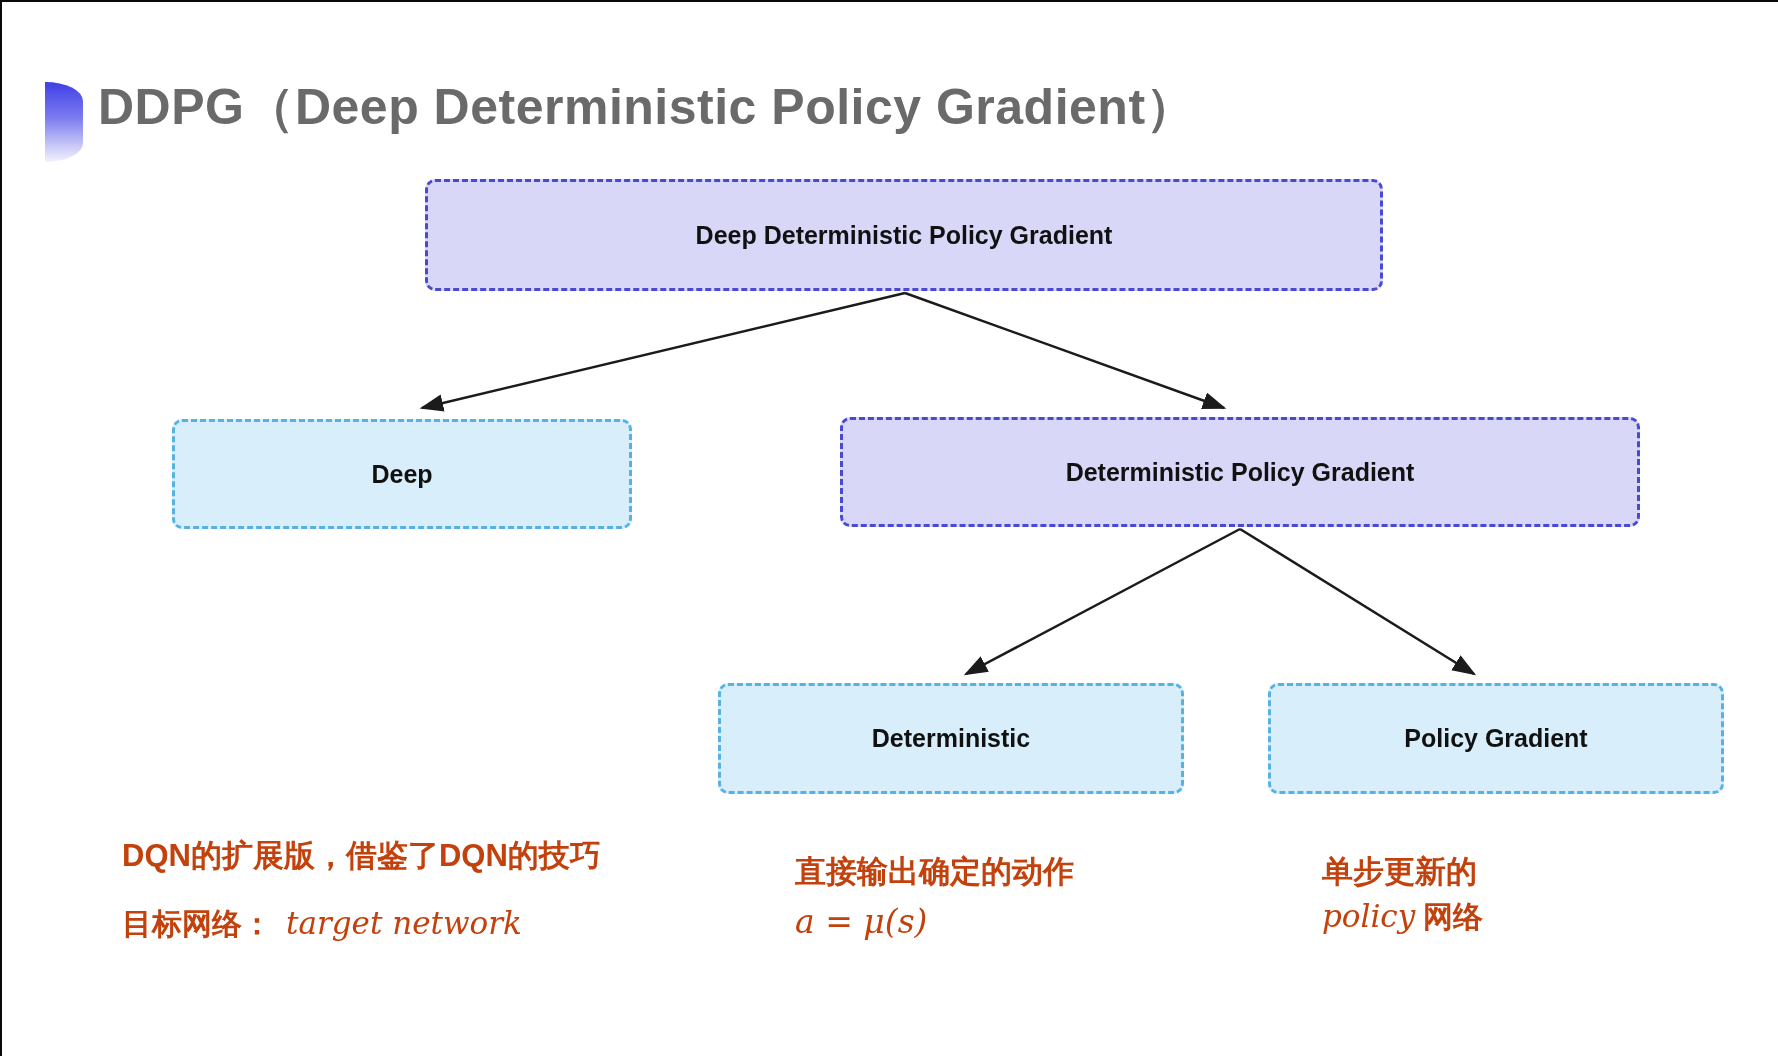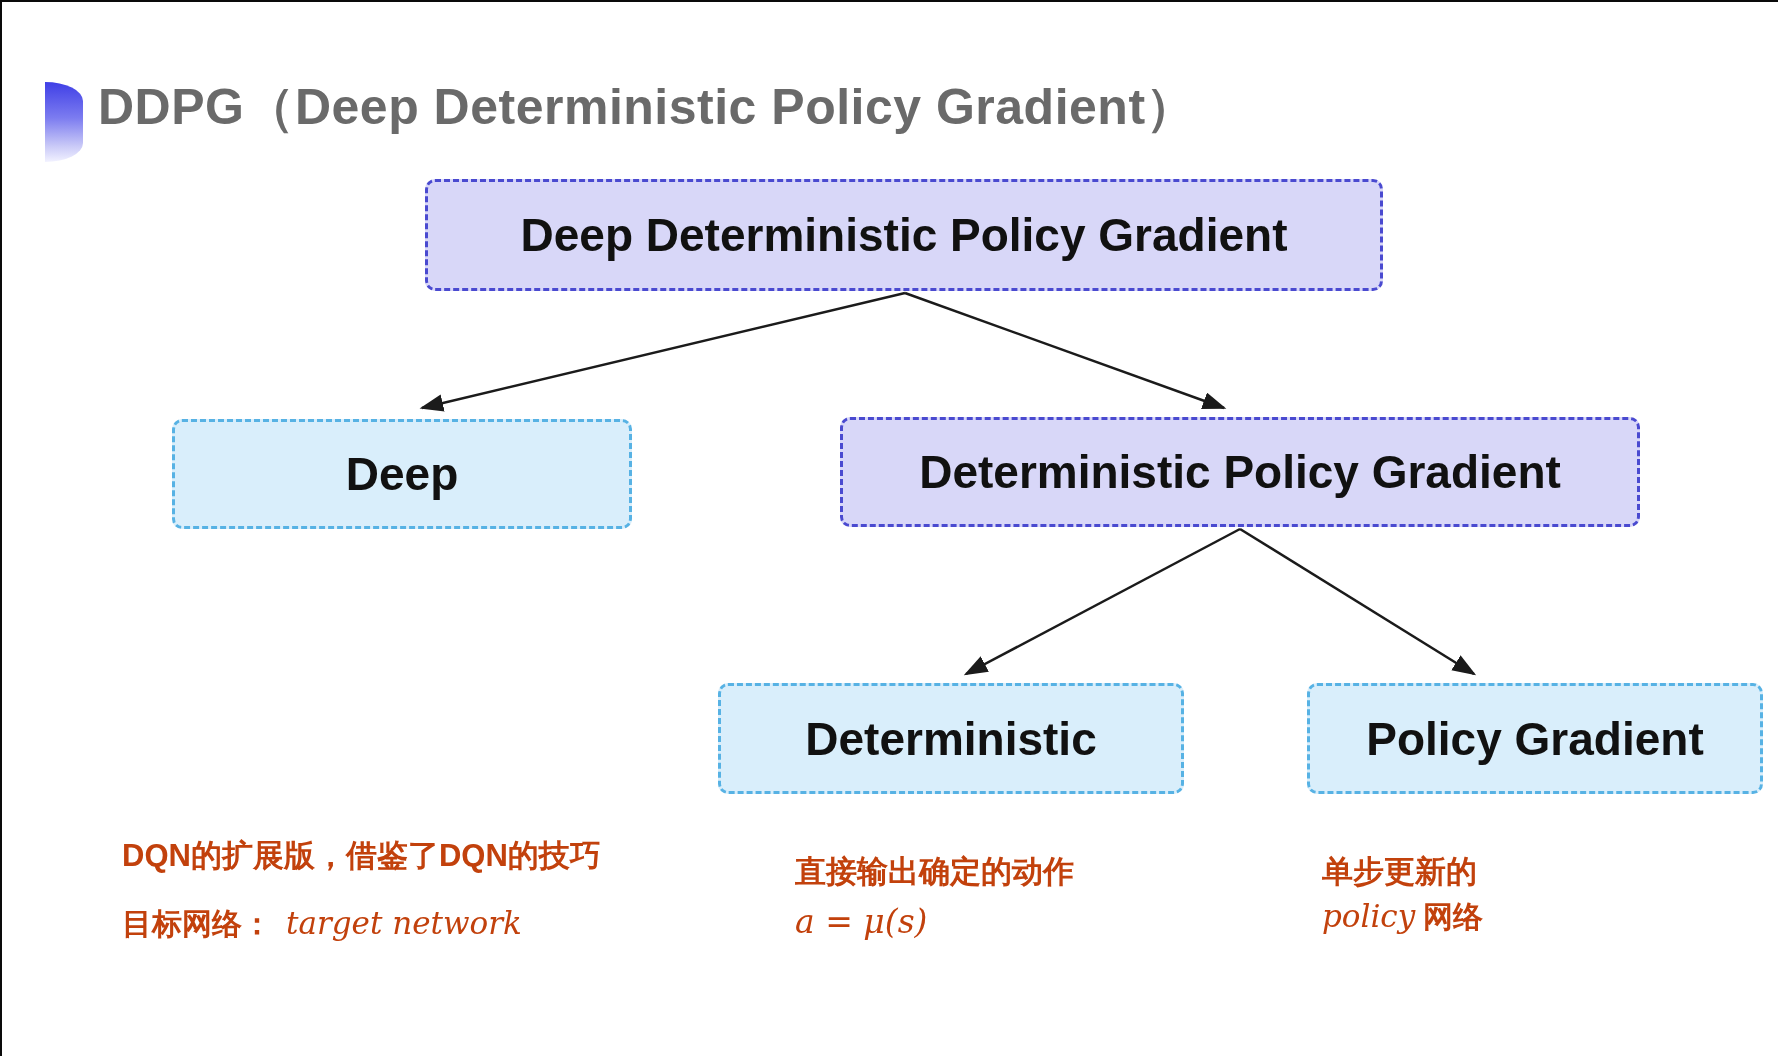--- a/index.html
+++ b/index.html
@@ -37,32 +37,32 @@
 
   
   .connectors { position: absolute; left: 0; top: 0; }
   .connectors line { stroke: #1b1b1b; stroke-width: 2.5; }
 
   
   .node {
     position: absolute;
     display: flex; align-items: center; justify-content: center;
     border-radius: 10px;
-    font-size: 46px; font-weight: 600; color: #111111;
+    font-size: 25px; font-weight: 600; color: #111111;
     box-sizing: border-box;
     white-space: nowrap;
   }
   .node.purple { background: #d8d7f8; border: 3px dashed #4a4ad0; }
   .node.blue   { background: #d9eefb; border: 3px dashed #57b2e4; }
 
   #node-root          { left: 425px; top: 179px; width: 958px; height: 112px; }
   #node-deep          { left: 172px; top: 419px; width: 460px; height: 110px; }
   #node-dpg           { left: 840px; top: 417px; width: 800px; height: 110px; }
   #node-deterministic { left: 718px; top: 683px; width: 466px; height: 111px; }
-  #node-pg            { left: 1268px; top: 683px; width: 456px; height: 111px; margin-left: 39px; }
+  #node-pg            { left: 1268px; top: 683px; width: 456px; height: 111px; }
 
   
   .note {
     position: absolute; color: #c2410c;
   }
   .note .cjk-line { font-size: 31px; font-weight: 600; }
   .note .mixed-line { margin-top: 27px; font-size: 30px; font-weight: 600; }
   .note .italic-serif {
     font-family: "DejaVu Serif", serif;
     font-style: italic; font-weight: 400; font-size: 31px;

